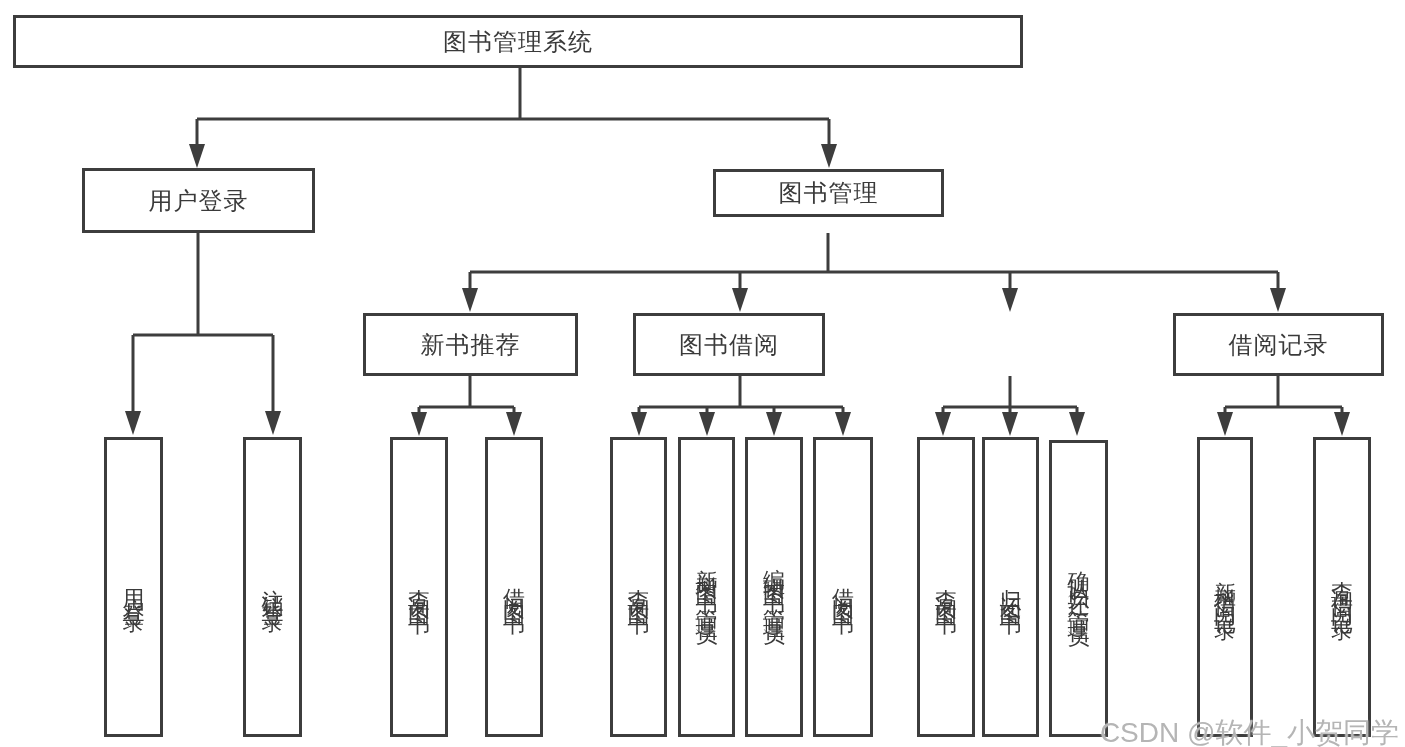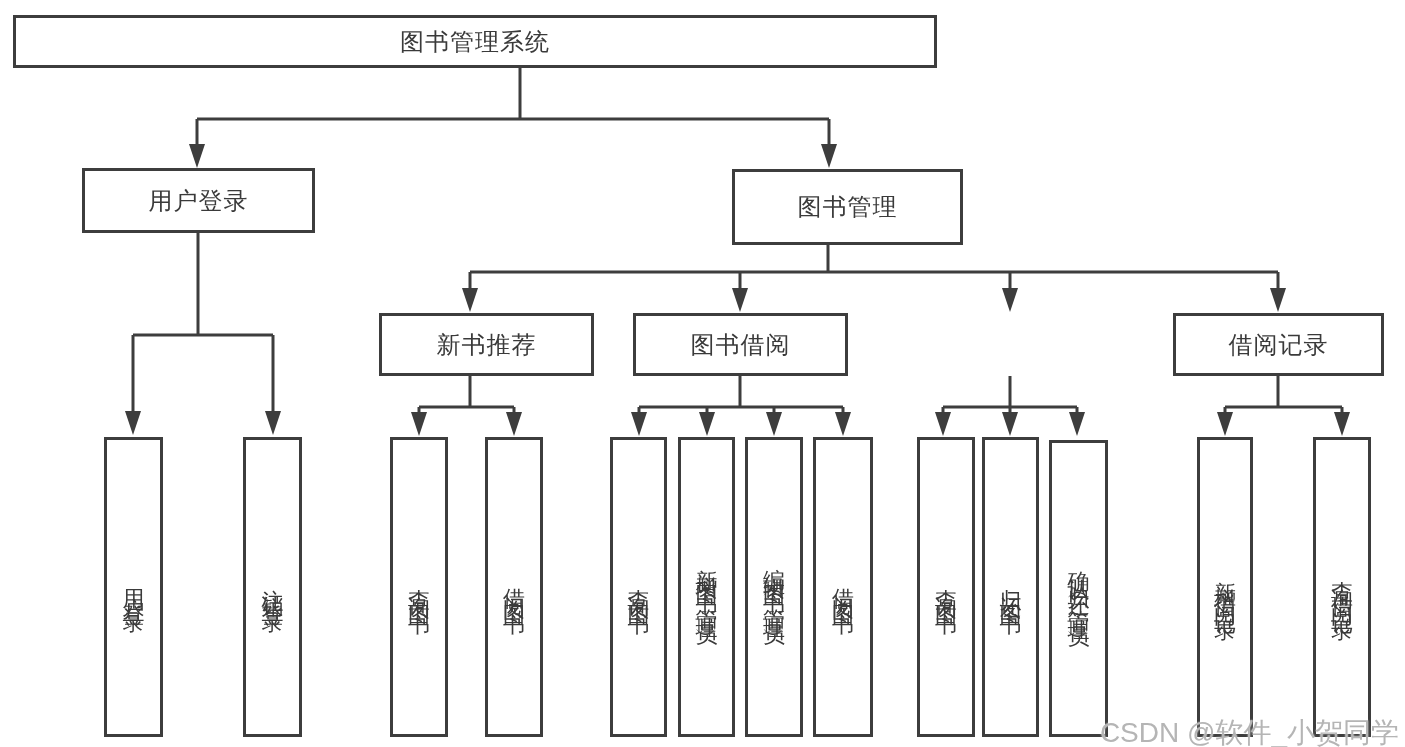--- a/index.html
+++ b/index.html
@@ -126,27 +126,27 @@
         <line x1="1278" y1="376" x2="1278" y2="407"></line>
         <line x1="1225" y1="407" x2="1342" y2="407"></line>
         <line x1="1225" y1="407" x2="1225" y2="420"></line>
         <polygon points="1217,412 1233,412 1225,436" stroke="none"></polygon>
         <line x1="1342" y1="407" x2="1342" y2="420"></line>
         <polygon points="1334,412 1350,412 1342,436" stroke="none"></polygon>
       </g>
     </g>
   </svg>
 
-  <div class="box hbox" style="left:13px; top:15px; width:924px; height:53px;">图书管理系统</div>
+  <div class="box hbox" style="left:13px; top:15px; width:1010px; height:53px;">图书管理系统</div>
 
   <div class="box hbox" style="left:82px; top:168px; width:233px; height:65px;">用户登录</div>
-  <div class="box hbox" style="left:732px; top:169px; width:231px; height:76px;">图书管理</div>
+  <div class="box hbox" style="left:713px; top:169px; width:231px; height:48px;">图书管理</div>
 
-  <div class="box hbox" style="left:379px; top:313px; width:215px; height:63px;">新书推荐</div>
-  <div class="box hbox" style="left:633px; top:313px; width:215px; height:63px;">图书借阅</div>
+  <div class="box hbox" style="left:363px; top:313px; width:215px; height:63px;">新书推荐</div>
+  <div class="box hbox" style="left:633px; top:313px; width:192px; height:63px;">图书借阅</div>
   <div class="box hbox" style="left:1173px; top:313px; width:211px; height:63px;">借阅记录</div>
 
   <div class="box vbox" style="left:104px; top:437px; width:59px; height:300px;">用户登录</div>
   <div class="box vbox" style="left:243px; top:437px; width:59px; height:300px;">注销登录</div>
 
   <div class="box vbox" style="left:390px; top:437px; width:58px; height:300px;">查询图书</div>
   <div class="box vbox" style="left:485px; top:437px; width:58px; height:300px;">借阅图书</div>
 
   <div class="box vbox" style="left:610px; top:437px; width:57px; height:300px;">查询图书</div>
   <div class="box vbox" style="left:678px; top:437px; width:57px; height:300px;">新增图书（管理员）</div>

